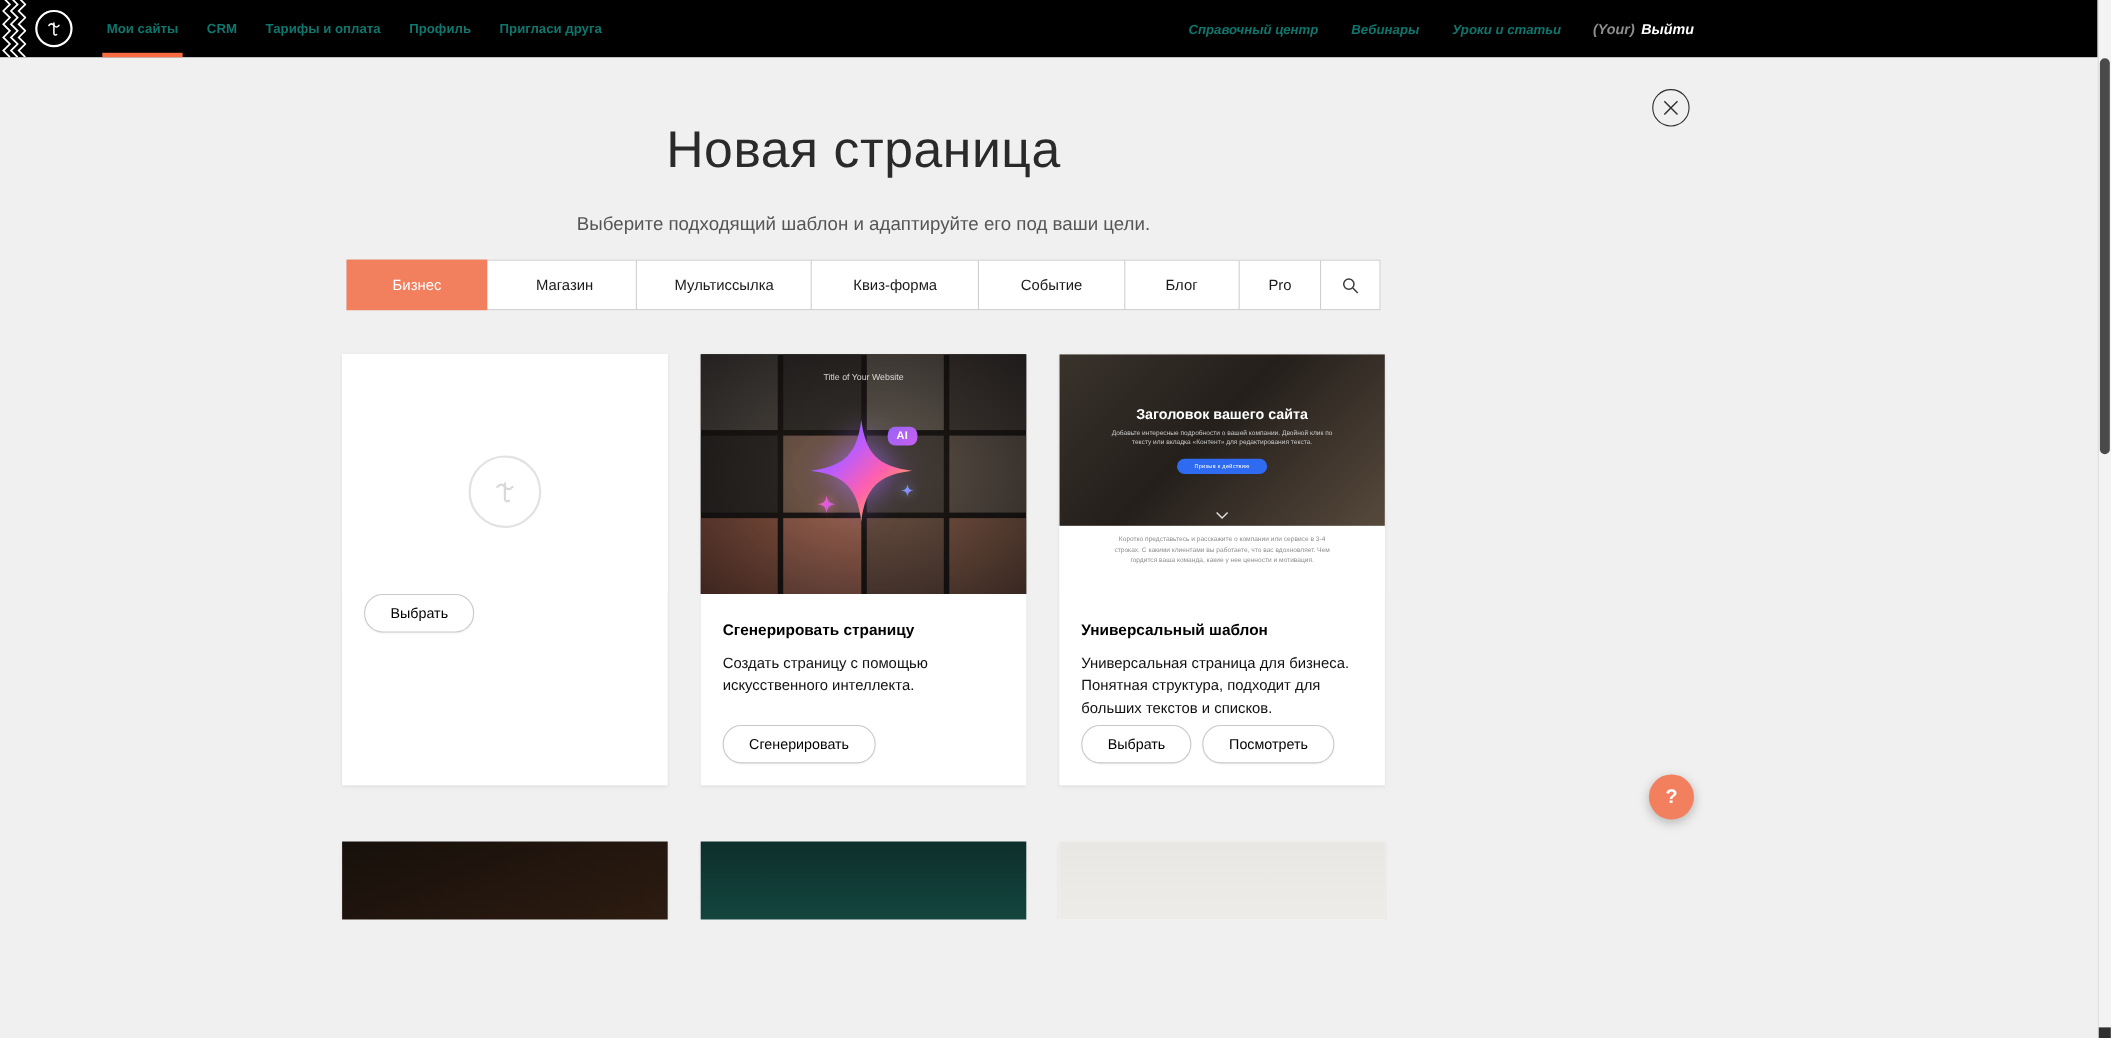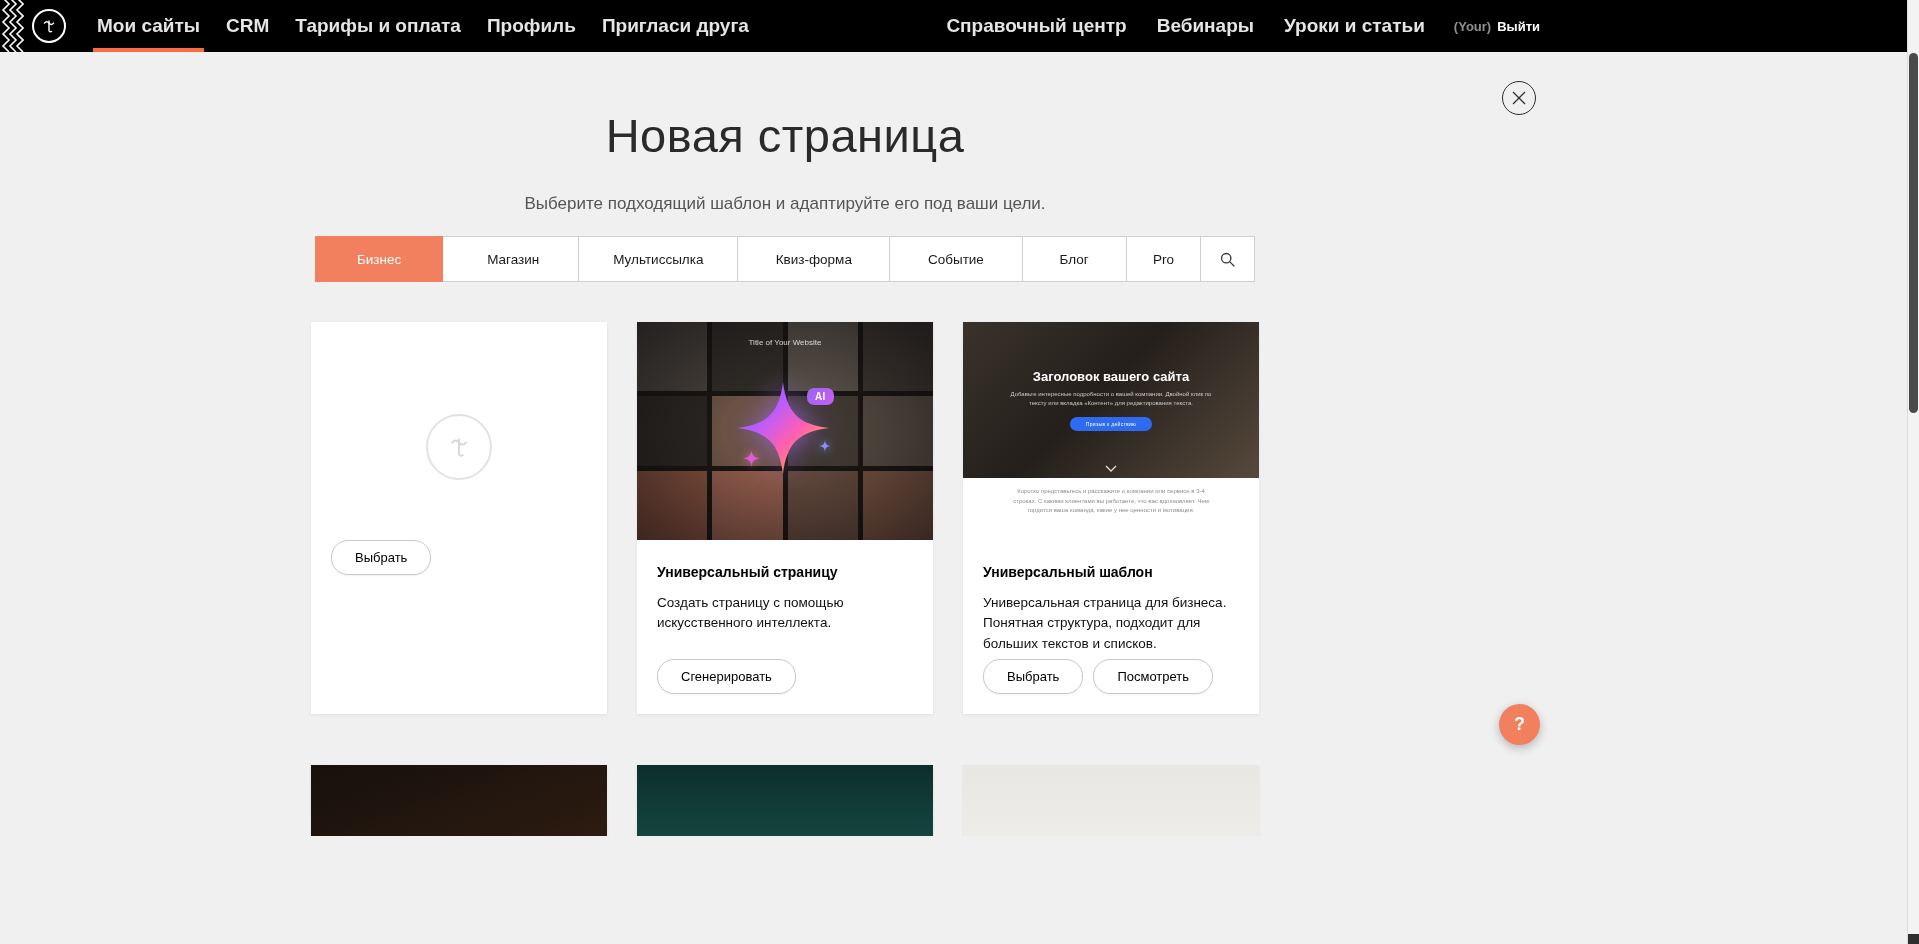--- a/index.html
+++ b/index.html
@@ -4,23 +4,23 @@
 <style>
   * { margin:0; padding:0; box-sizing:border-box; }
   html,body { width:1919px; height:944px; overflow:hidden; }
   body { font-family:"Liberation Sans", sans-serif; background:var(--page-bg,#f0f0f0); position:relative; }
 
   
   .navbar { position:absolute; top:0; left:0; width:1907px; height:52px; background:var(--navbar-bg,#000); display:flex; align-items:center; color:#fff; z-index:20; }
   .zigzag { width:24px; height:52px; flex:0 0 auto; }
   .logo { width:34px; height:34px; border:2px solid #fff; border-radius:50%; margin-left:8px; display:flex; align-items:center; justify-content:center; flex:0 0 auto; cursor:pointer; }
   .nav-left { display:flex; margin-left:18px; height:100%; align-items:stretch; }
-  .nav-item { position:relative; display:flex; align-items:center; height:100%; padding:0 13px; font-size:19px; font-weight:700; color:#e5e5e5; cursor:pointer; white-space:nowrap; text-decoration:none; }
+  .nav-item { position:relative; display:flex; align-items:center; height:100%; padding:0 13px; font-size:12px; font-weight:700; color:#0f766e; cursor:pointer; white-space:nowrap; text-decoration:none; }
   .nav-item.active::after { content:''; position:absolute; left:9px; right:9px; bottom:0; height:4px; background:var(--underline-orange,#fa6b41); }
-  .nav-right { margin-left:auto; display:flex; align-items:center; padding-right:367px; }
+  .nav-right { margin-left:auto; display:flex; align-items:flex-end; padding-right:367px;font-style:italic; }
   .nav-right .nav-item { padding:0 15px; }
   .user-block { display:flex; align-items:center; margin-left:14px; white-space:nowrap; font-size:13px; font-weight:700; }
   .user-name { color:#8f8f8f; margin-right:6px; font-weight:700; }
   .logout { color:#fff; cursor:pointer; }
 
   
   .content { position:absolute; top:52px; left:0; width:1570px; height:784px; overflow:hidden; padding-top:58px; }
   h1.page-title { font-size:47px; line-height:52px; font-weight:200; letter-spacing:.5px; color:#2a2a2a; text-align:center; }
   .subtitle { margin-top:32px; height:20px; font-size:17px; font-weight:300; color:#555; text-align:center; }
 
@@ -217,21 +217,21 @@
               <linearGradient id="g3" x1="0" y1="0" x2="1" y2="1">
             <stop offset="0" stop-color="#59c4ff"></stop>
                 <stop offset="1" stop-color="#b95cff"></stop>
           </linearGradient>
             </defs>
           <path d="M50 2 C54 34 66 46 98 50 C66 54 54 66 50 98 C46 66 34 54 2 50 C34 46 46 34 50 2 Z" fill="url(#g3)"></path>
         </svg>
         <div class="ai-badge">AI</div>
       </div>
       <div class="card-body">
-        <div class="card-title">Универсальный страницу</div>
+        <div class="card-title">Сгенерировать страницу</div>
         <div class="card-desc">Создать страницу с помощью искусственного интеллекта.</div>
       </div>
       <div class="card-actions">
         <button class="pill">Сгенерировать</button>
       </div>
     </div>
 
     <div class="card">
       <div class="card-image tpl-preview">
         <div class="tpl-cover">

